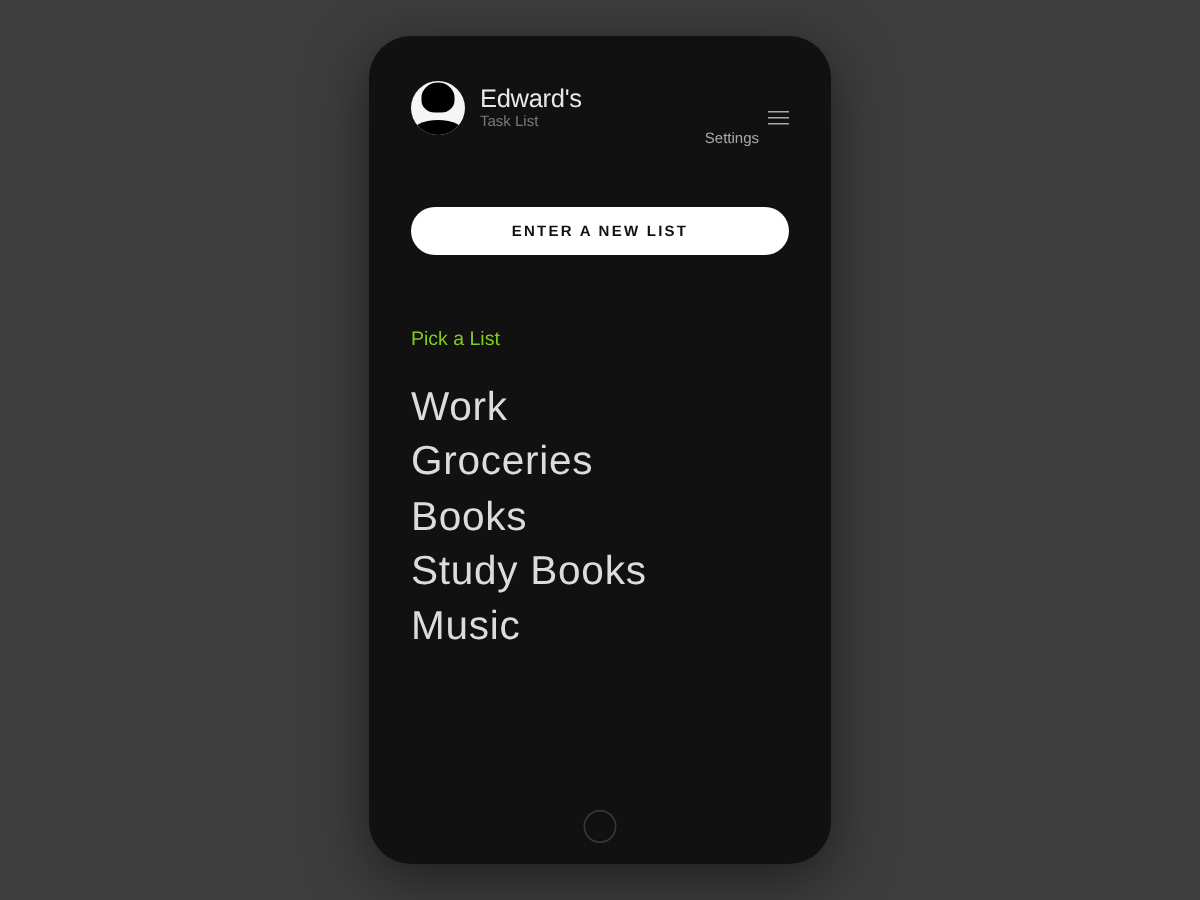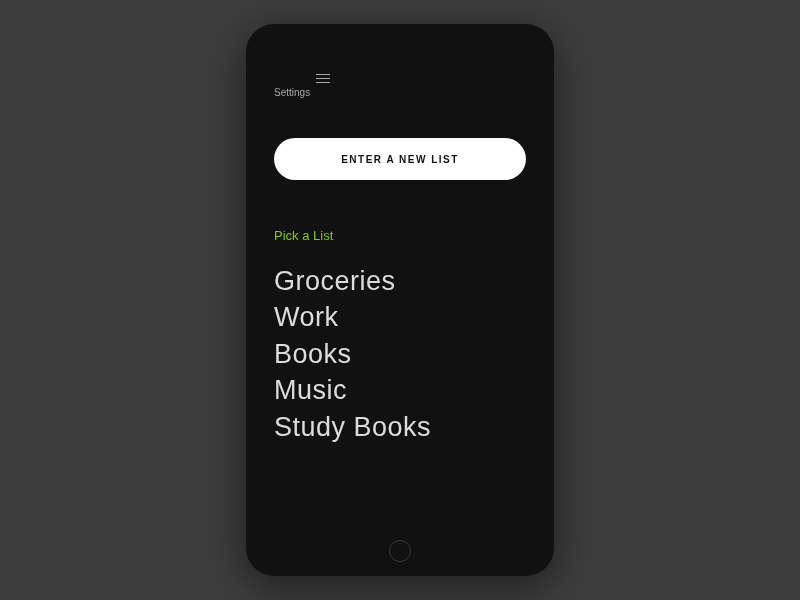--- a/index.html
+++ b/index.html
@@ -102,21 +102,21 @@
     }
     .menu-icon span {
       display: block;
       width: 14px;
       height: 1px;
       background: #a9a9a9;
     }
     .new-list-btn {
       margin-top: 40px;
       width: 100%;
-      height: 42px;
+      height: 32px;
       background: #ffffff;
       border: none;
       border-radius: 21px;
       color: #111;
       font-size: 10px;
       font-weight: 700;
       letter-spacing: 1.5px;
       cursor: pointer;
     }
     .pick-label {
@@ -150,36 +150,46 @@
       background: transparent;
       cursor: pointer;
     }
   </style>
 </head>
 <body>
 
 <div class="device">
 
   <div class="header">
+    <div class="identity">
+      <div class="avatar">
+        <div class="avatar-hair"></div>
+        <div class="avatar-shoulder"></div>
+      </div>
+      <div class="identity-text">
+        <div class="user-name">Edward's</div>
+        <div class="subtitle">Task List</div>
+      </div>
+    </div>
     <div class="settings-group">
       <span class="settings-label">Settings</span>
       <span class="menu-icon">
         <span></span>
           <span></span>
           <span></span>
       </span>
     </div>
   </div>
 
   <button class="new-list-btn">ENTER A NEW LIST</button>
 
   <div class="pick-label">Pick a List</div>
 
   <div class="lists">
+    <div class="list-item">Work</div>
     <div class="list-item">Groceries</div>
-    <div class="list-item">Work</div>
     <div class="list-item">Books</div>
+    <div class="list-item">Study Books</div>
     <div class="list-item">Music</div>
-    <div class="list-item">Study Books</div>
   </div>
 
   <div class="home-btn"></div>
 </div>
 
 </body></html>

